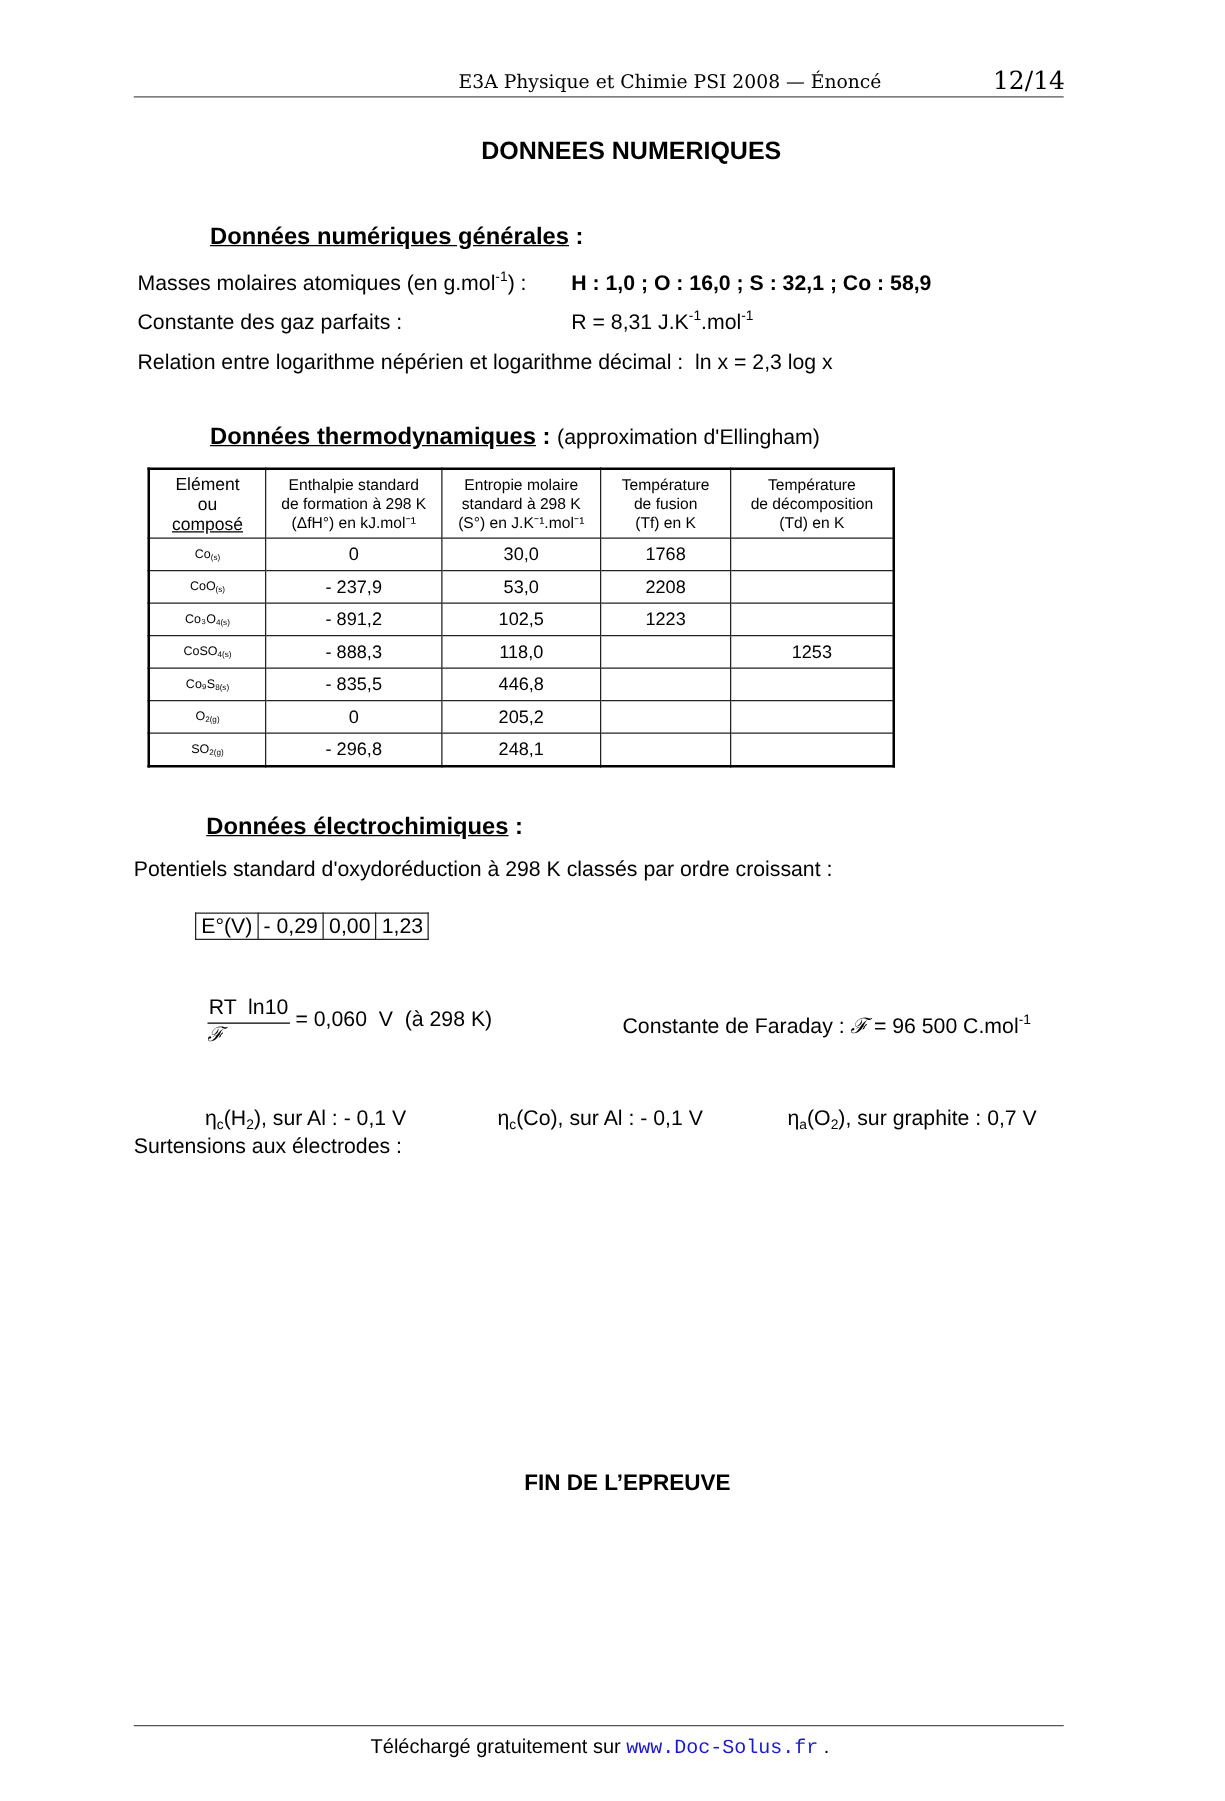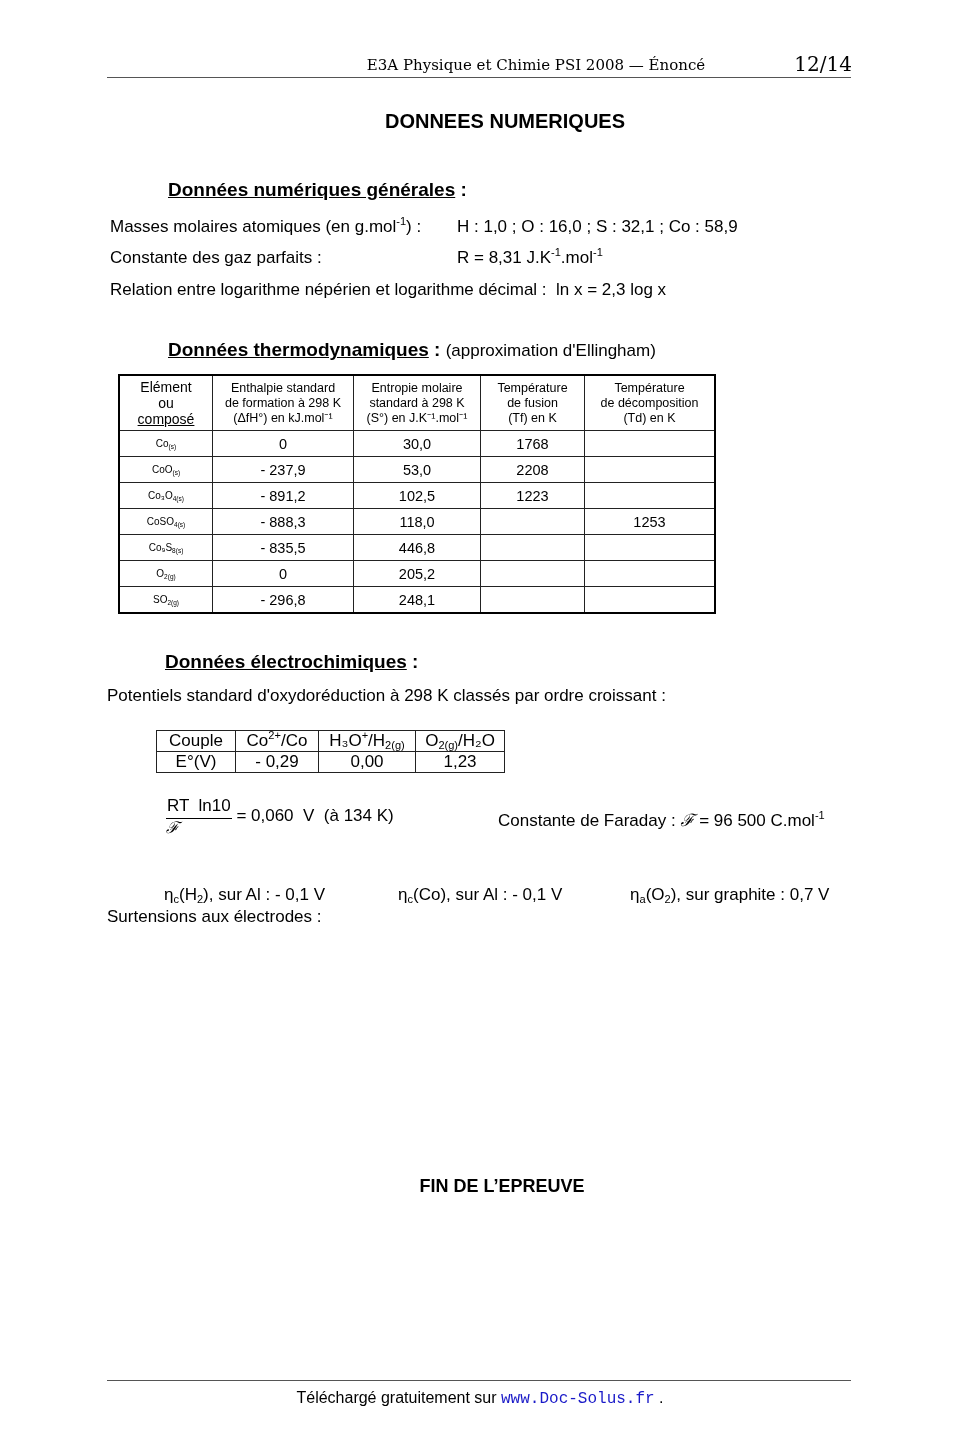--- a/index.html
+++ b/index.html
@@ -55,21 +55,21 @@
 
 <div class="abs sans" id="main-title">DONNEES NUMERIQUES</div>
 
 <div class="abs sans sec-title" style="left:168px; top:179px;">
   <span class="u">Données numériques générales</span><span> :</span>
 </div>
 
 <div class="abs sans line" style="left:110px; top:217px;">
   <span>Masses molaires atomiques (en g.mol</span><sup>-1</sup><span>) :</span>
 </div>
-<div class="abs sans line" style="left:457px; top:217px;">H : 1,0 ; O : 16,0 ; S : 32,1 ; Co : 58,9</div>
+<div class="abs sans line" style="left:457px; top:217px;font-weight:bold;">H : 1,0 ; O : 16,0 ; S : 32,1 ; Co : 58,9</div>
 
 <div class="abs sans line" style="left:110px; top:248px;">Constante des gaz parfaits :</div>
 <div class="abs sans line" style="left:457px; top:248px;">
   <span>R = 8,31 J.K</span><sup>-1</sup><span>.mol</span><sup>-1</sup>
 </div>
 
 <div class="abs sans line" style="left:110px; top:280px;">
   <span>Relation entre logarithme népérien et logarithme décimal :</span>&nbsp;&nbsp;<span>ln x = 2,3 log x</span>
 </div>
 
@@ -160,41 +160,35 @@
     </tbody>
 </table>
 
 <div class="abs sans sec-title" style="left:165px; top:651px;">
   <span class="u">Données électrochimiques</span><span> :</span>
 </div>
 <div class="abs sans line" style="left:107px; top:686px;">Potentiels standard d'oxydoréduction à 298 K classés par ordre croissant :</div>
 
 <table class="abs sans" id="electro-table">
   <tbody>
-      <tr>
-    <td style="width:70px;">Couple</td>
-    <td style="width:74px;"><span>Co</span><sup>2+</sup><span>/Co</span></td>
-    <td style="width:88px;"><span>H₃O</span><sup>+</sup><span>/H</span><sub>2(g)</sub></td>
-    <td style="width:80px;"><span>O</span><sub>2(g)</sub><span>/H₂O</span></td>
-  </tr>
   <tr>
     <td>E°(V)</td>
     <td>- 0,29</td>
     <td>0,00</td>
     <td>1,23</td>
   </tr>
 </tbody>
   </table>
 
 <div class="abs sans line" style="left:166px; top:796px;">
   <span class="frac">
     <span class="num" style="white-space:pre;">RT  ln10</span>
     <span class="den">ℱ</span>
   </span>
-  <span style="white-space:pre;">= 0,060  V  (à 134 K)</span>
+  <span style="white-space:pre;">= 0,060  V  (à 298 K)</span>
 </div>
 
 <div class="abs sans line" style="left:456px; top:808px;">
   <span style="white-space:pre;margin-left:42px;">Constante de Faraday : </span><span class="script-F">ℱ</span><span style="white-space:pre;"> = 96 500 C.mol</span><sup>-1</sup>
 </div>
 
 <div class="abs sans line" style="left:107px; top:907px;">Surtensions aux électrodes :</div>
 
 <div class="abs sans line" style="left:164px; top:885px;">
   <span>η</span><sub>c</sub><span>(H</span><sub>2</sub><span>), sur Al : - 0,1 V</span>

